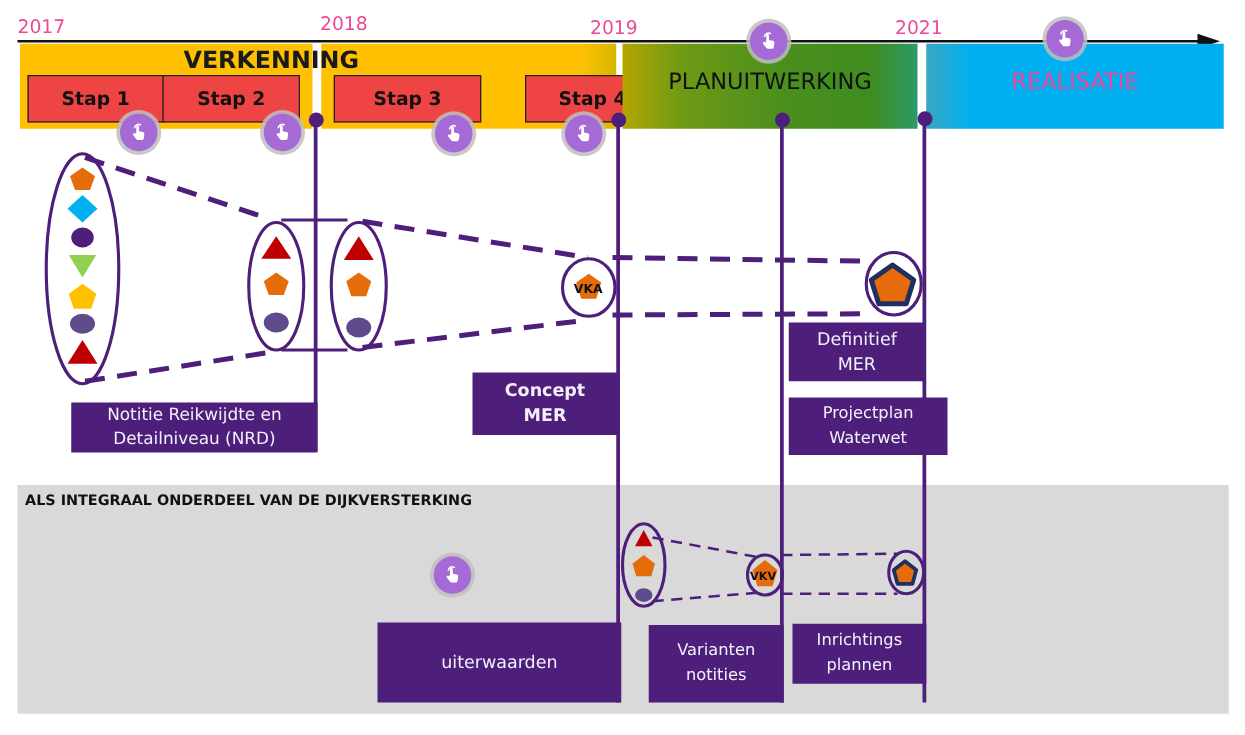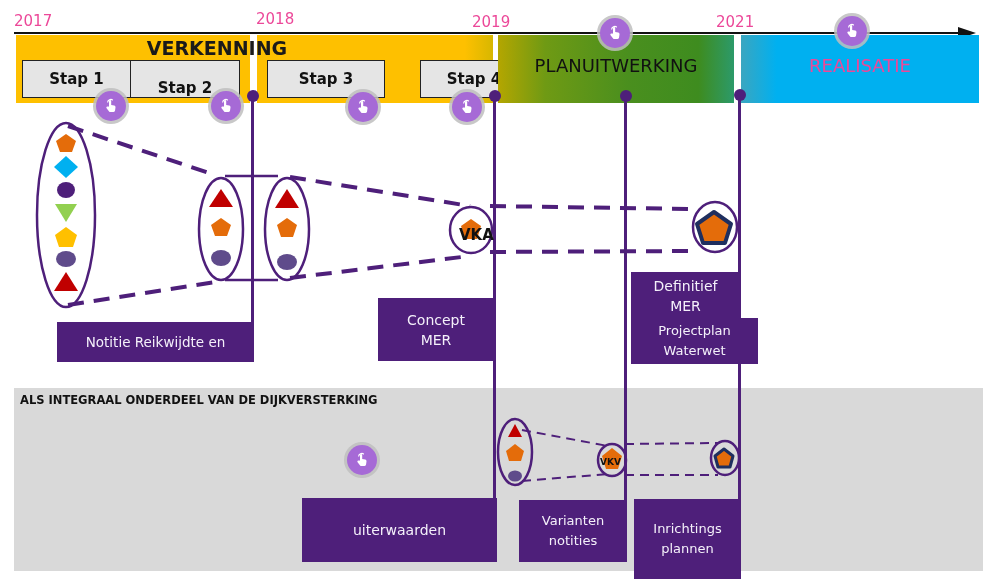--- a/index.html
+++ b/index.html
@@ -1,20 +1,20 @@
 <!DOCTYPE html>
 <html><head>
 <meta charset="utf-8">
 <style>
   html, body { margin:0; padding:0; background:#ffffff; }
   body { width:996px; height:588px; position:relative; overflow:hidden; font-family:"DejaVu Sans", sans-serif; }
   .abs { position:absolute; }
   .year { position:absolute; font-family:"DejaVu Sans", sans-serif; font-size:15px; color:#ec4899; top:10px; }
   .phase { position:absolute; top:35px; height:68px; }
-  .stap { position:absolute; top:60px; height:38px; border:1.5px solid #222; box-sizing:border-box; background:#e5e5e5; font-family:"DejaVu Sans", sans-serif; font-weight:bold; font-size:15px; display:flex; align-items:center; justify-content:center; color:#111; }
+  .stap { position:absolute; top:60px; height:38px; border:1.5px solid #222; box-sizing:border-box; background:#ef4444; font-family:"DejaVu Sans", sans-serif; font-weight:bold; font-size:15px; display:flex; align-items:center; justify-content:center; color:#111; }
   .vline { position:absolute; width:3px; background:#4e1f7a; }
   .dot { position:absolute; width:12px; height:12px; border-radius:50%; background:#4e1f7a; }
   .tap { position:absolute; width:30px; height:30px; border-radius:50%; background:#a66ad6; box-shadow:0 0 0 3px rgba(190,190,190,0.85); display:flex; align-items:center; justify-content:center; cursor:pointer; }
   .tap svg { width:16px; height:16px; }
   .label-box { position:absolute; background:#4e1f7a; color:#f4f0fa; font-family:"DejaVu Sans", sans-serif; font-size:14px; line-height:20px; text-align:center; display:flex; flex-direction:column; align-items:center; justify-content:center; }
   .grey-band { position:absolute; left:14px; top:388px; width:969px; height:183px; background:#d9d9d9; }
   .grey-title { position:absolute; left:20px; top:392px; font-family:"DejaVu Sans", sans-serif; font-weight:bold; font-size:11.5px; line-height:17px; color:#111; }
   svg.overlay { position:absolute; left:0; top:0; }
 </style>
 </head>
@@ -28,21 +28,21 @@
 <div class="year" style="left:472px; top:13px;">2019</div>
 <div class="year" style="left:716px; top:13px;">2021</div>
 
 <div class="phase" style="left:16px; width:234px; background:#fec000;"></div>
 <div class="phase" style="left:257px; width:236px; background:linear-gradient(90deg,#fec000 0%,#fec000 88%,#d7b700 100%);"></div>
 <div class="abs" style="left:16px; width:402px; top:37px; text-align:center; font-size:19px; font-weight:bold; color:#1a1a1a; font-family:'DejaVu Sans', sans-serif;">VERKENNING</div>
 
 <div class="stap" style="left:22px; width:109px;">
     <span>Stap 1</span>
   </div>
-<div class="stap" style="left:130px; width:110px;align-items:flex-end;">
+<div class="stap" style="left:130px; width:110px;">
     <span>Stap 2</span>
   </div>
 <div class="stap" style="left:267px; width:118px;">
     <span>Stap 3</span>
   </div>
 <div class="stap" style="left:376px; width:108px;margin-left:44px;">
     <span>Stap 4</span>
   </div>
 
 <div class="phase" style="left:498px; width:236px; background:linear-gradient(90deg,#b4a600 0%,#6f9a14 20%,#4a8f1e 55%,#3e8c1f 85%,#2c9a6a 100%);"></div>
@@ -119,46 +119,47 @@
 
   <polygon points="515,424 522,437 508,437" fill="#c00000"></polygon>
   <polygon points="515,444 524,451 521,461 509,461 506,451" fill="#e46c0a"></polygon>
   <ellipse cx="515" cy="476" rx="7" ry="5.5" fill="#5f4b8b"></ellipse>
 
   <polygon points="612,448 622,456 618,469 606,469 602,456" fill="#e46c0a"></polygon>
 
   <polygon points="724,449 733,456 730,467 718,467 715,456" fill="#e46c0a" stroke="#1f2f5f" stroke-width="3" stroke-linejoin="round"></polygon>
 </svg>
 
-<div class="abs" style="left:459px; top:226px; font-size:15px; font-weight:bold; color:#111; font-family:'DejaVu Sans', sans-serif;">VKA</div>
+<div class="abs" style="left:459px; top:226px; font-size:10px; font-weight:bold; color:#111; font-family:'DejaVu Sans', sans-serif;">VKA</div>
 <div class="abs" style="left:600px; top:457px; font-size:9px; font-weight:bold; color:#111; font-family:'DejaVu Sans', sans-serif;">VKV</div>
 
 <div class="label-box" style="left:57px; top:322px; width:197px; height:40px; font-size:13.5px; line-height:19px;align-items:center;">
   <span>Notitie Reikwijdte en</span>
-</div>
-<div class="label-box" style="left:378px; top:298px; width:116px; height:63px;">
+  <span>Detailniveau (NRD)</span>
+</div>
+<div class="label-box" style="left:378px; top:298px; width:116px; height:50px;font-weight:bold;">
   <span>Concept</span>
   <span>MER</span>
 </div>
-<div class="label-box" style="left:631px; top:272px; width:109px; height:47px;">
+<div class="label-box" style="left:631px; top:258px; width:109px; height:47px;">
   <span>Definitief</span>
   <span>MER</span>
 </div>
 <div class="label-box" style="left:631px; top:318px; width:127px; height:46px; font-size:13px;">
   <span>Projectplan</span>
   <span>Waterwet</span>
 </div>
 <div class="label-box" style="left:302px; top:498px; width:195px; height:64px;">
   <span>uiterwaarden</span>
 </div>
 <div class="label-box" style="left:519px; top:500px; width:108px; height:62px; font-size:13px;">
   <span>Varianten</span>
   <span>notities</span>
 </div>
-<div class="label-box" style="left:634px; top:499px; width:107px; height:80px; font-size:13px;">
+<div class="label-box" style="left:634px; top:499px; width:107px; height:48px; font-size:13px;">
   <span>Inrichtings</span>
   <span>plannen</span>
 </div>
 
 <div class="tap" style="left:96px; top:91px;">
     <svg viewBox="0 0 16 16">
       <path d="M6 8V3.2a1.1 1.1 0 0 1 2.2 0V7l3 .6c.9.2 1.4 1 1.3 1.9l-.5 3.3c-.1.7-.7 1.2-1.4 1.2H7.3c-.5 0-.9-.2-1.2-.6L3.6 10.2c-.4-.5-.3-1.2.2-1.5.4-.3 1-.2 1.3.2z" fill="#fff"></path>
       <path d="M4.6 4.6a3.2 3.2 0 0 1 5.2-2.4" stroke="#fff" stroke-width="1.2" fill="none"></path>
     </svg>
   </div>

